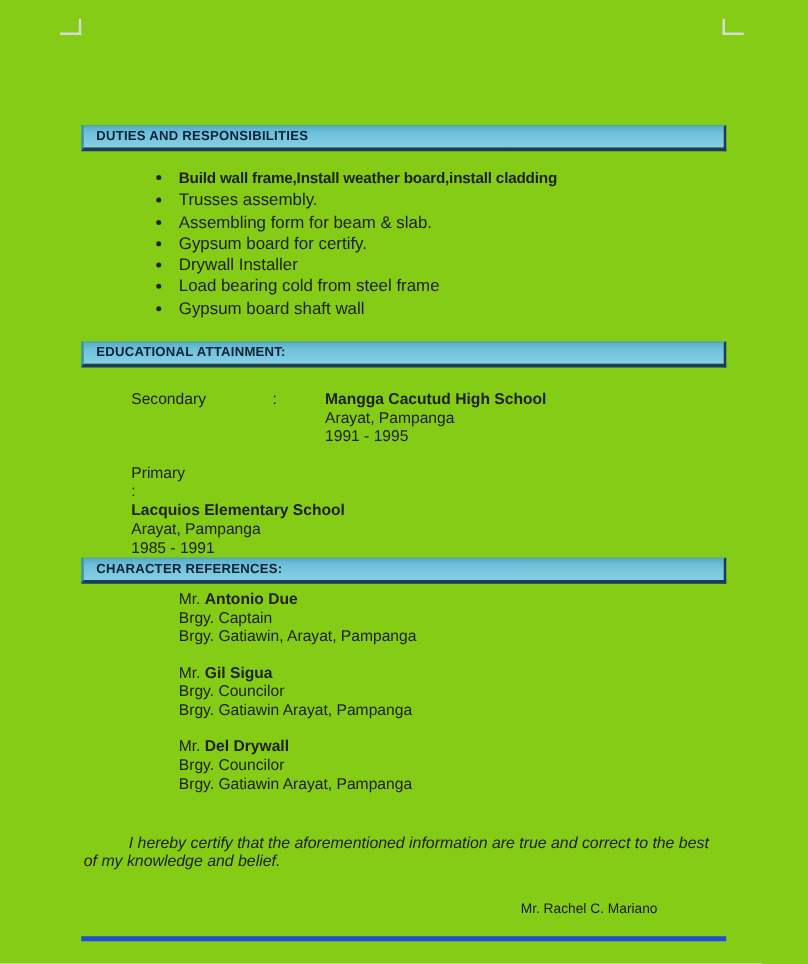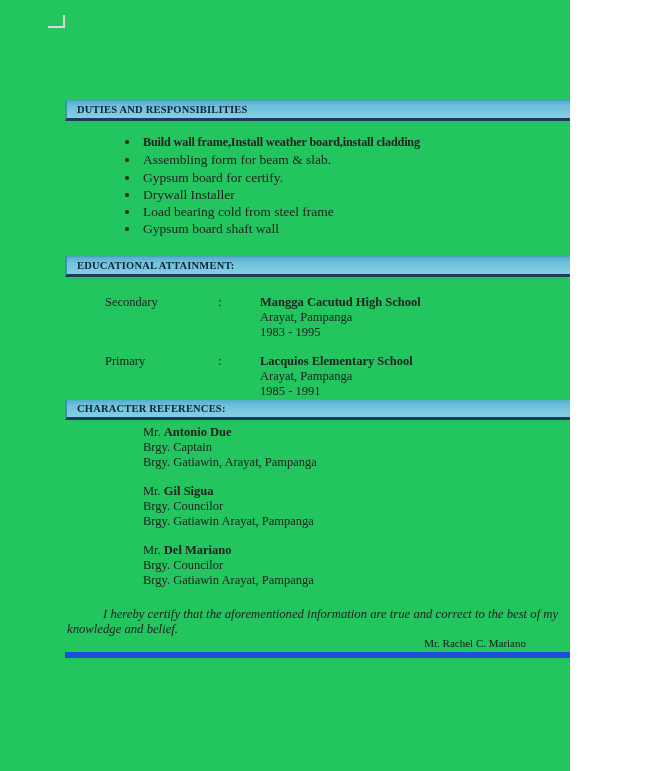--- a/index.html
+++ b/index.html
@@ -1,22 +1,22 @@
 <!DOCTYPE html>
 <html><head>
 <meta charset="utf-8">
 <style>
   * { margin: 0; padding: 0; box-sizing: border-box; }
   html, body { background: #ffffff; }
   .page {
     position: relative;
-    width: 570px;
+    width: 646px;
     height: 771px;
-    background: #22c55e;
-    font-family: Liberation Serif, serif;
+    background: #84cc16;
+    font-family: Liberation Sans, sans-serif;
     color: #212121;
     overflow: hidden;
   }
   
   .crop-mark { position: absolute; top: 15px; width: 17px; height: 13px; }
   .crop-mark.left  { left: 48px;  border-right: 2px solid #d8d8d8; border-bottom: 2px solid #d8d8d8; }
   .crop-mark.right { left: 578px; border-left: 2px solid #d8d8d8; border-bottom: 2px solid #d8d8d8; }
 
   .content {
     position: absolute;
@@ -63,49 +63,50 @@
 
   
   .edu-section { margin-top: 18px; }
   .edu-row {
     display: flex;
     padding-left: 40px;
     font-size: 12.5px;
     line-height: 15px;
     margin-bottom: 14px;
   }
-  .edu-row:last-child { margin-bottom: 0; }
+  .edu-row:last-child { margin-bottom: 0; flex-direction: column; }
   .edu-level { width: 113px; flex: none; }
   .edu-colon { width: 42px; flex: none; }
   .edu-school { font-weight: 700; }
 
   
   .refs-section { margin-top: 5px; }
   .ref-block {
     padding-left: 78px;
     font-size: 12.5px;
     line-height: 15px;
     margin-bottom: 14px;
   }
   .ref-name { font-weight: 700; }
 
   
   .certify {
-    margin-top: 19px;
+    margin-top: 32px;
     margin-left: 2px;
     font-size: 12.7px;
     line-height: 15px;
     font-style: italic;
     text-indent: 36px;
   }
 
   
   .sig-block {
-    border-bottom: 6px solid #1d4ed8;
-    padding-bottom: 3px;
+    margin-top: 24px;
+    border-bottom: 4px solid #1d4ed8;
+    padding-bottom: 16px;
   }
   .sig-name {
     text-align: right;
     padding-right: 55px;
     font-size: 11px;
     color: #1a1a1a;
   }
 </style>
 </head>
 <body>
@@ -114,37 +115,38 @@
 
   <div class="crop-mark left"></div>
   <div class="crop-mark right"></div>
 
   <div class="content">
 
     <div class="section-bar">DUTIES AND RESPONSIBILITIES</div>
 
     <ul class="duties-list">
       <li><span class="dot"></span><span class="duty-text">Build wall frame,Install weather board,install cladding</span></li>
+      <li><span class="dot"></span><span class="duty-text">Trusses assembly.</span></li>
       <li><span class="dot"></span><span class="duty-text">Assembling form for beam &amp; slab.</span></li>
       <li><span class="dot"></span><span class="duty-text">Gypsum board for certify.</span></li>
       <li><span class="dot"></span><span class="duty-text">Drywall Installer</span></li>
       <li><span class="dot"></span><span class="duty-text">Load bearing cold from steel frame</span></li>
       <li><span class="dot"></span><span class="duty-text">Gypsum board shaft wall</span></li>
     </ul>
 
     <div class="section-bar">EDUCATIONAL ATTAINMENT:</div>
 
     <div class="edu-section">
       <div class="edu-row">
         <span class="edu-level">Secondary</span>
         <span class="edu-colon">:</span>
         <div class="edu-details">
           <div class="edu-school">Mangga Cacutud High School</div>
           <div>Arayat, Pampanga</div>
-          <div>1983 - 1995</div>
+          <div>1991 - 1995</div>
         </div>
       </div>
       <div class="edu-row">
         <span class="edu-level">Primary</span>
         <span class="edu-colon">:</span>
         <div class="edu-details">
           <div class="edu-school">Lacquios Elementary School</div>
           <div>Arayat, Pampanga</div>
           <div>1985 - 1991</div>
         </div>
@@ -166,21 +168,21 @@
         <div class="ref-name-line">
           <span>Mr.</span>
           <span class="ref-name">Gil Sigua</span>
         </div>
         <div>Brgy. Councilor</div>
         <div>Brgy. Gatiawin Arayat, Pampanga</div>
       </div>
       <div class="ref-block">
         <div class="ref-name-line">
           <span>Mr.</span>
-          <span class="ref-name">Del Mariano</span>
+          <span class="ref-name">Del Drywall</span>
         </div>
         <div>Brgy. Councilor</div>
         <div>Brgy. Gatiawin Arayat, Pampanga</div>
       </div>
     </div>
 
     <p class="certify">I hereby certify that the aforementioned information are true and correct to the best of my knowledge and belief.</p>
 
     <div class="sig-block">
       <div class="sig-name">Mr. Rachel C. Mariano</div>

